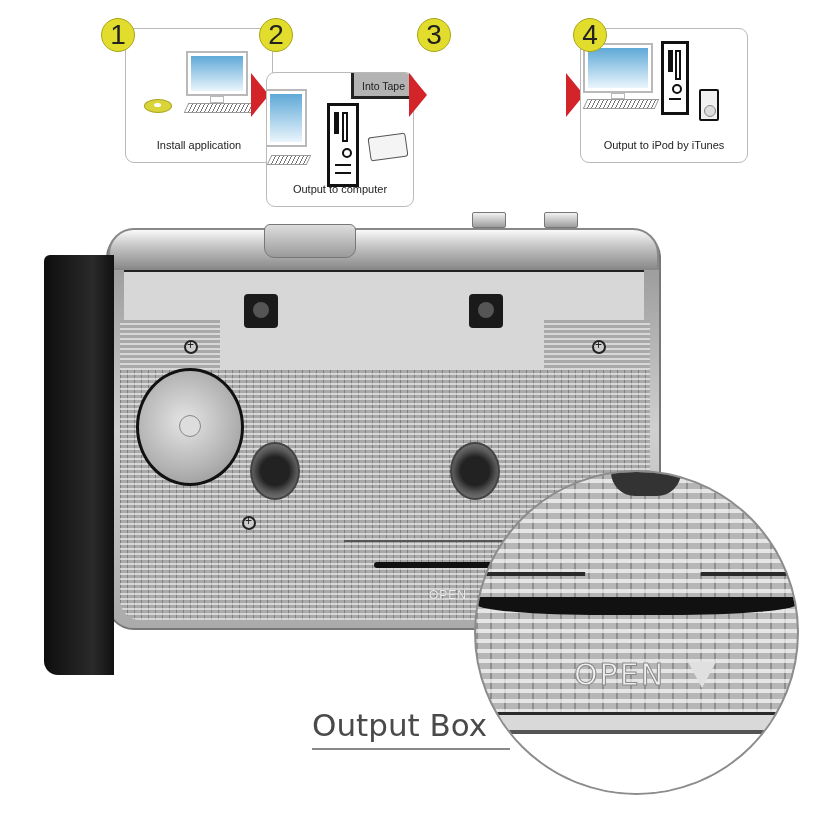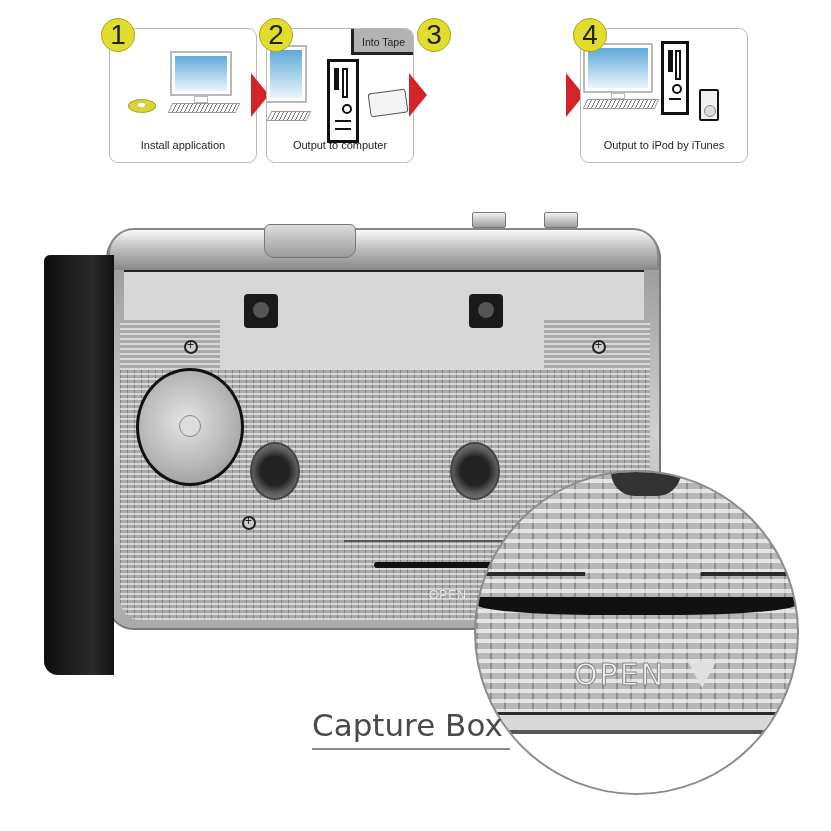--- a/index.html
+++ b/index.html
@@ -56,33 +56,33 @@
   .mag-white{position:absolute;left:0;top:262px;width:100%;height:80px;background:#fff;}
 
   .battery-label{position:absolute;left:312px;top:707px;font-size:31px;color:#4a4a4a;font-family:"DejaVu Sans",sans-serif;font-weight:normal;}
   .battery-line{position:absolute;left:312px;top:748px;width:198px;height:1.5px;background:#888;}
 </style>
 </head>
 <body>
 
 <div class="steps">
 
-  <div class="panel" style="left:109px;width:148px;">
+  <div class="panel" style="left:125px;width:148px;">
     <div class="cd" style="left:18px;top:70px;"></div>
     <div class="monitor" style="left:60px;top:22px;width:62px;height:45px;">
         <div class="screen"></div>
       </div>
     <div class="stand" style="left:84px;top:67px;width:14px;height:7px;"></div>
     <div class="keyboard" style="left:60px;top:74px;width:68px;"></div>
     <div class="caption">Install application</div>
   </div>
   <div class="badge" style="left:101px;">1</div>
   <div class="arrow" style="left:251px;top:73px;"></div>
 
-  <div class="panel" style="left:266px;width:148px;">
+  <div class="panel" style="left:266px;width:148px;margin-top:44px;">
     <div class="tag">Into Tape</div>
     <div class="monitor" style="left:0px;top:16px;width:40px;height:58px;border-left:none;">
         <div class="screen"></div>
       </div>
     <div class="keyboard" style="left:2px;top:82px;width:40px;"></div>
     <div class="tower" style="left:60px;top:30px;width:32px;height:84px;">
       <div class="slot1"></div>
         <div class="slot2"></div>
         <div class="knob"></div>
       <div class="line" style="top:58px;"></div>
@@ -143,14 +143,14 @@
 <div class="magnifier">
   <div class="mag-knob"></div>
   <div class="mag-step"></div>
   <div class="mag-slit"></div>
   <div class="mag-open">OPEN</div>
   <div class="mag-arrow"></div>
   <div class="mag-bottom"></div>
   <div class="mag-white"></div>
 </div>
 
-<div class="battery-label">Capture Box</div>
+<div class="battery-label">Output Box</div>
 <div class="battery-line"></div>
 
 </body></html>

